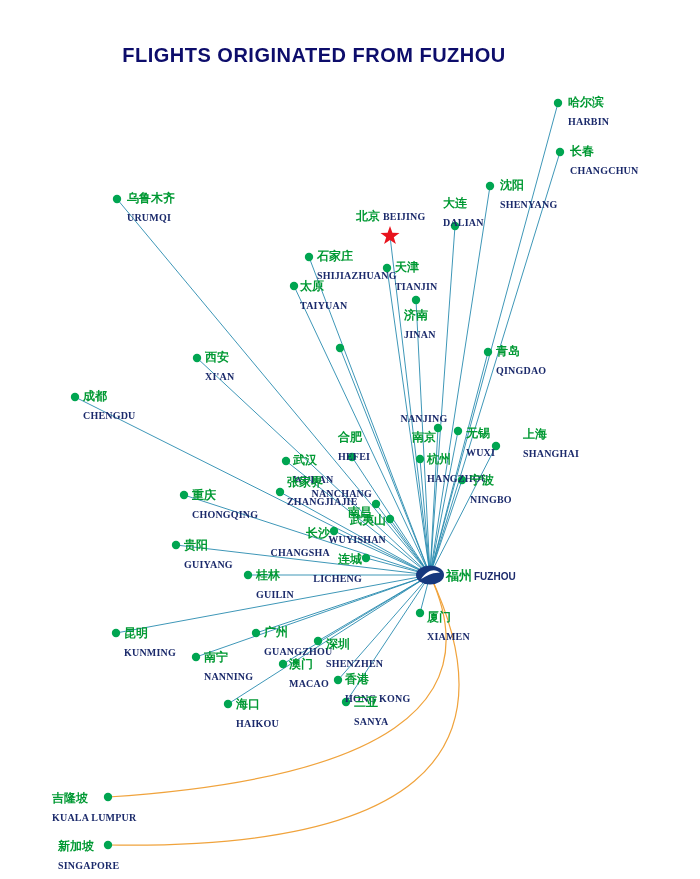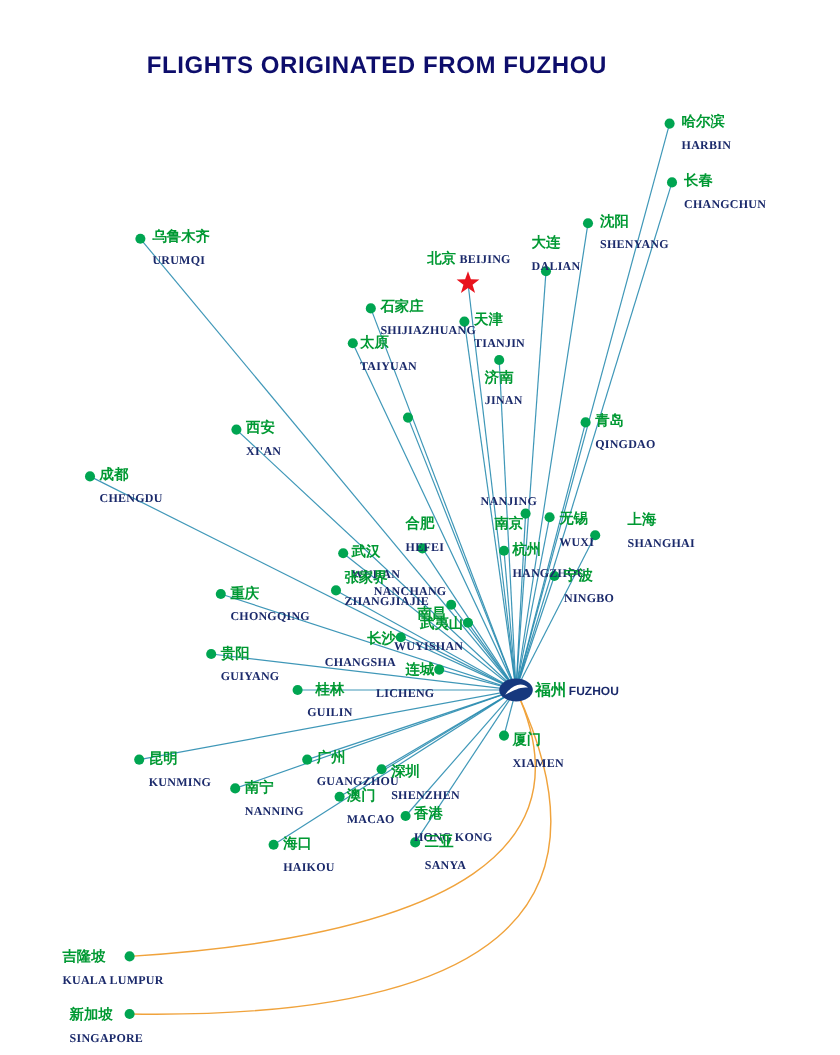--- a/index.html
+++ b/index.html
@@ -145,21 +145,21 @@
       <div class="city-label align-left" style="left: 427px; top: 449px;"><span class="cn">杭州</span><br><span class="en">HANGZHOU</span></div>
       <div class="city-label align-left" style="left: 293px; top: 450px;"><span class="cn">武汉</span><br><span class="en">WUHAN</span></div>
       <div class="city-label align-left" style="left: 470px; top: 470px;"><span class="cn">宁波</span><br><span class="en">NINGBO</span></div>
       <div class="city-label align-left" style="left: 192px; top: 485px;"><span class="cn">重庆</span><br><span class="en">CHONGQING</span></div>
       <div class="city-label align-left" style="left: 287px; top: 472px;"><span class="cn">张家界</span><br><span class="en">ZHANGJIAJIE</span></div>
       <div class="city-label align-right" style="right: 328px; top: 483px;"><span class="en">NANCHANG</span><br><span class="cn">南昌</span></div>
       <div class="city-label align-left" style="left: 184px; top: 535px;"><span class="cn">贵阳</span><br><span class="en">GUIYANG</span></div>
       <div class="city-label align-right" style="right: 370px; top: 523px;"><span class="cn">长沙</span><br><span class="en">CHANGSHA</span></div>
       <div class="city-label align-right" style="right: 314px; top: 510px;"><span class="cn">武夷山</span><br><span class="en">WUYISHAN</span></div>
       <div class="city-label align-right" style="right: 338px; top: 549px; text-align: right;"><span class="cn">连城</span><br><span class="en">LICHENG</span></div>
-      <div class="city-label align-left" style="left: 256px; top: 565px; text-align: center;"><span class="cn">桂林</span><br><span class="en">GUILIN</span></div>
+      <div class="city-label align-left" style="left: 256px; top: 565px;"><span class="cn">桂林</span><br><span class="en">GUILIN</span></div>
       <div class="city-label align-left" style="left: 427px; top: 607px;"><span class="cn">厦门</span><br><span class="en">XIAMEN</span></div>
       <div class="city-label align-left" style="left: 124px; top: 623px;"><span class="cn">昆明</span><br><span class="en">KUNMING</span></div>
       <div class="city-label align-left" style="left: 264px; top: 622px;"><span class="cn">广州</span><br><span class="en">GUANGZHOU</span></div>
       <div class="city-label align-left" style="left: 326px; top: 634px;"><span class="cn">深圳</span><br><span class="en">SHENZHEN</span></div>
       <div class="city-label align-left" style="left: 289px; top: 654px;"><span class="cn">澳门</span><br><span class="en">MACAO</span></div>
       <div class="city-label align-left" style="left: 345px; top: 669px;"><span class="cn">香港</span><br><span class="en">HONG KONG</span></div>
       <div class="city-label align-left" style="left: 204px; top: 647px;"><span class="cn">南宁</span><br><span class="en">NANNING</span></div>
       <div class="city-label align-left" style="left: 236px; top: 694px;"><span class="cn">海口</span><br><span class="en">HAIKOU</span></div>
       <div class="city-label align-left" style="left: 354px; top: 692px;"><span class="cn">三亚</span><br><span class="en">SANYA</span></div>
       <div class="city-label align-left" style="left: 52px; top: 788px;"><span class="cn">吉隆坡</span><br><span class="en">KUALA LUMPUR</span></div>

